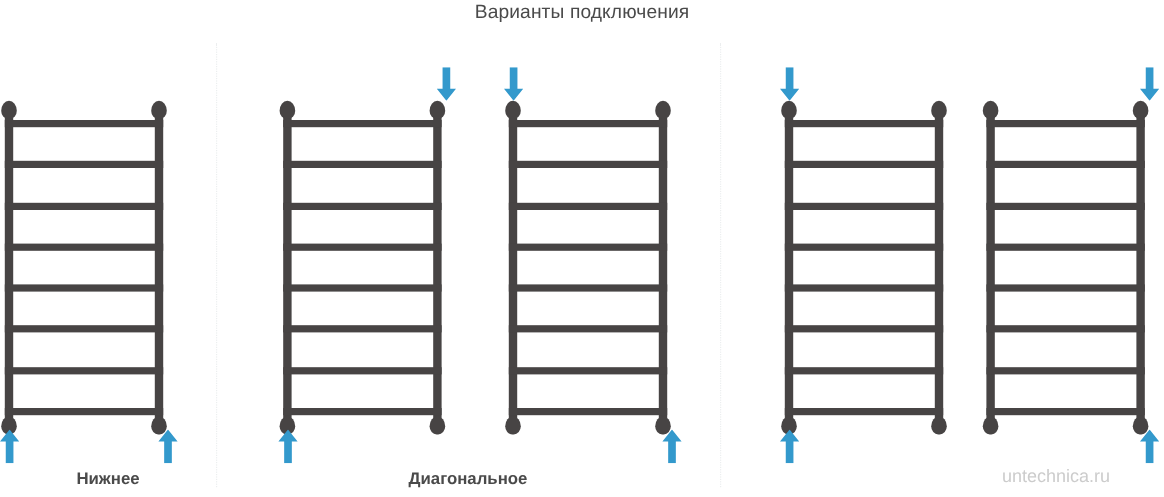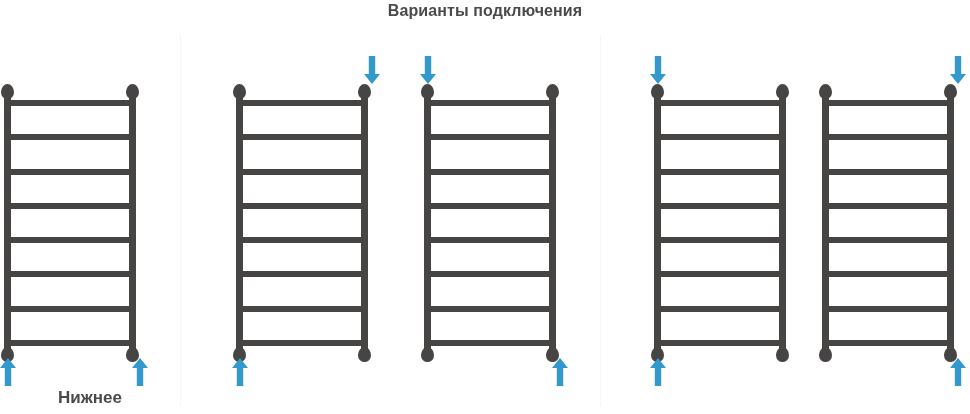--- a/index.html
+++ b/index.html
@@ -17,21 +17,21 @@
     background: #ffffff;
     overflow: hidden;
   }
   #page-title {
     position: absolute;
     top: 0px;
     left: 0;
     width: 970px;
     text-align: center;
     font-size: 16px;
-    font-weight: bold;
+    font-weight: normal;
     color: #4a4a4a;
     letter-spacing: 0.1px;
     line-height: 22px;
   }
   .divider {
     position: absolute;
     top: 36px;
     width: 0px;
     height: 370px;
     border-left: 1px dotted #eceeef;
@@ -39,21 +39,21 @@
   .panel {
     position: absolute;
     top: 0;
     height: 414px;
   }
   .panel-label {
     position: absolute;
     top: 389px;
     width: 100%;
     text-align: center;
-    font-size: 17px;
+    font-size: 14px;
     font-weight: bold;
     color: #4a4a4a;
     line-height: 18px;
   }
   
   .ladder {
     position: absolute;
     top: 84px;
     width: 140px;
     height: 278px;
@@ -194,20 +194,21 @@
         <div class="arrow down" style="left: 239px; top: 56px;">
           <svg width="18" height="28" viewBox="0 0 18 28">
             <path d="M9 28 L17 18 L12.2 18 L12.2 0 L5.8 0 L5.8 18 L1 18 Z" fill="#3399cc"></path>
           </svg>
         </div>
         <div class="arrow up" style="left: 371px; top: 358px;">
           <svg width="18" height="28" viewBox="0 0 18 28">
             <path d="M9 0 L17 10 L12.2 10 L12.2 28 L5.8 28 L5.8 10 L1 10 Z" fill="#3399cc"></path>
           </svg>
         </div>
+        <div class="panel-label" style="color: rgb(74, 74, 74);">Диагональное</div>
       </div>
       <div class="panel" style="left: 600px; width: 370px;">
         <div class="ladder" style="left: 50px;">
           <div class="rail left" style="background: rgb(71, 68, 68);"></div>
           <div class="rail right" style="background: rgb(71, 68, 68);"></div>
           <div class="knob tl" style="background: rgb(71, 68, 68);"></div>
           <div class="knob tr" style="background: rgb(71, 68, 68);"></div>
           <div class="knob bl" style="background: rgb(71, 68, 68);"></div>
           <div class="knob br" style="background: rgb(71, 68, 68);"></div>
           <div class="rung" style="top: 16px; background: rgb(71, 68, 68);"></div>
@@ -251,14 +252,15 @@
           </svg>
         </div>
         <div class="arrow up" style="left: 349px; top: 358px;">
           <svg width="18" height="28" viewBox="0 0 18 28">
             <path d="M9 0 L17 10 L12.2 10 L12.2 28 L5.8 28 L5.8 10 L1 10 Z" fill="#3399cc"></path>
           </svg>
         </div>
       </div>
     </div>
 
+  <div id="watermark" style="color: rgb(204, 204, 204);">untechnica.ru</div>
 
 </div>
 
 </body></html>

